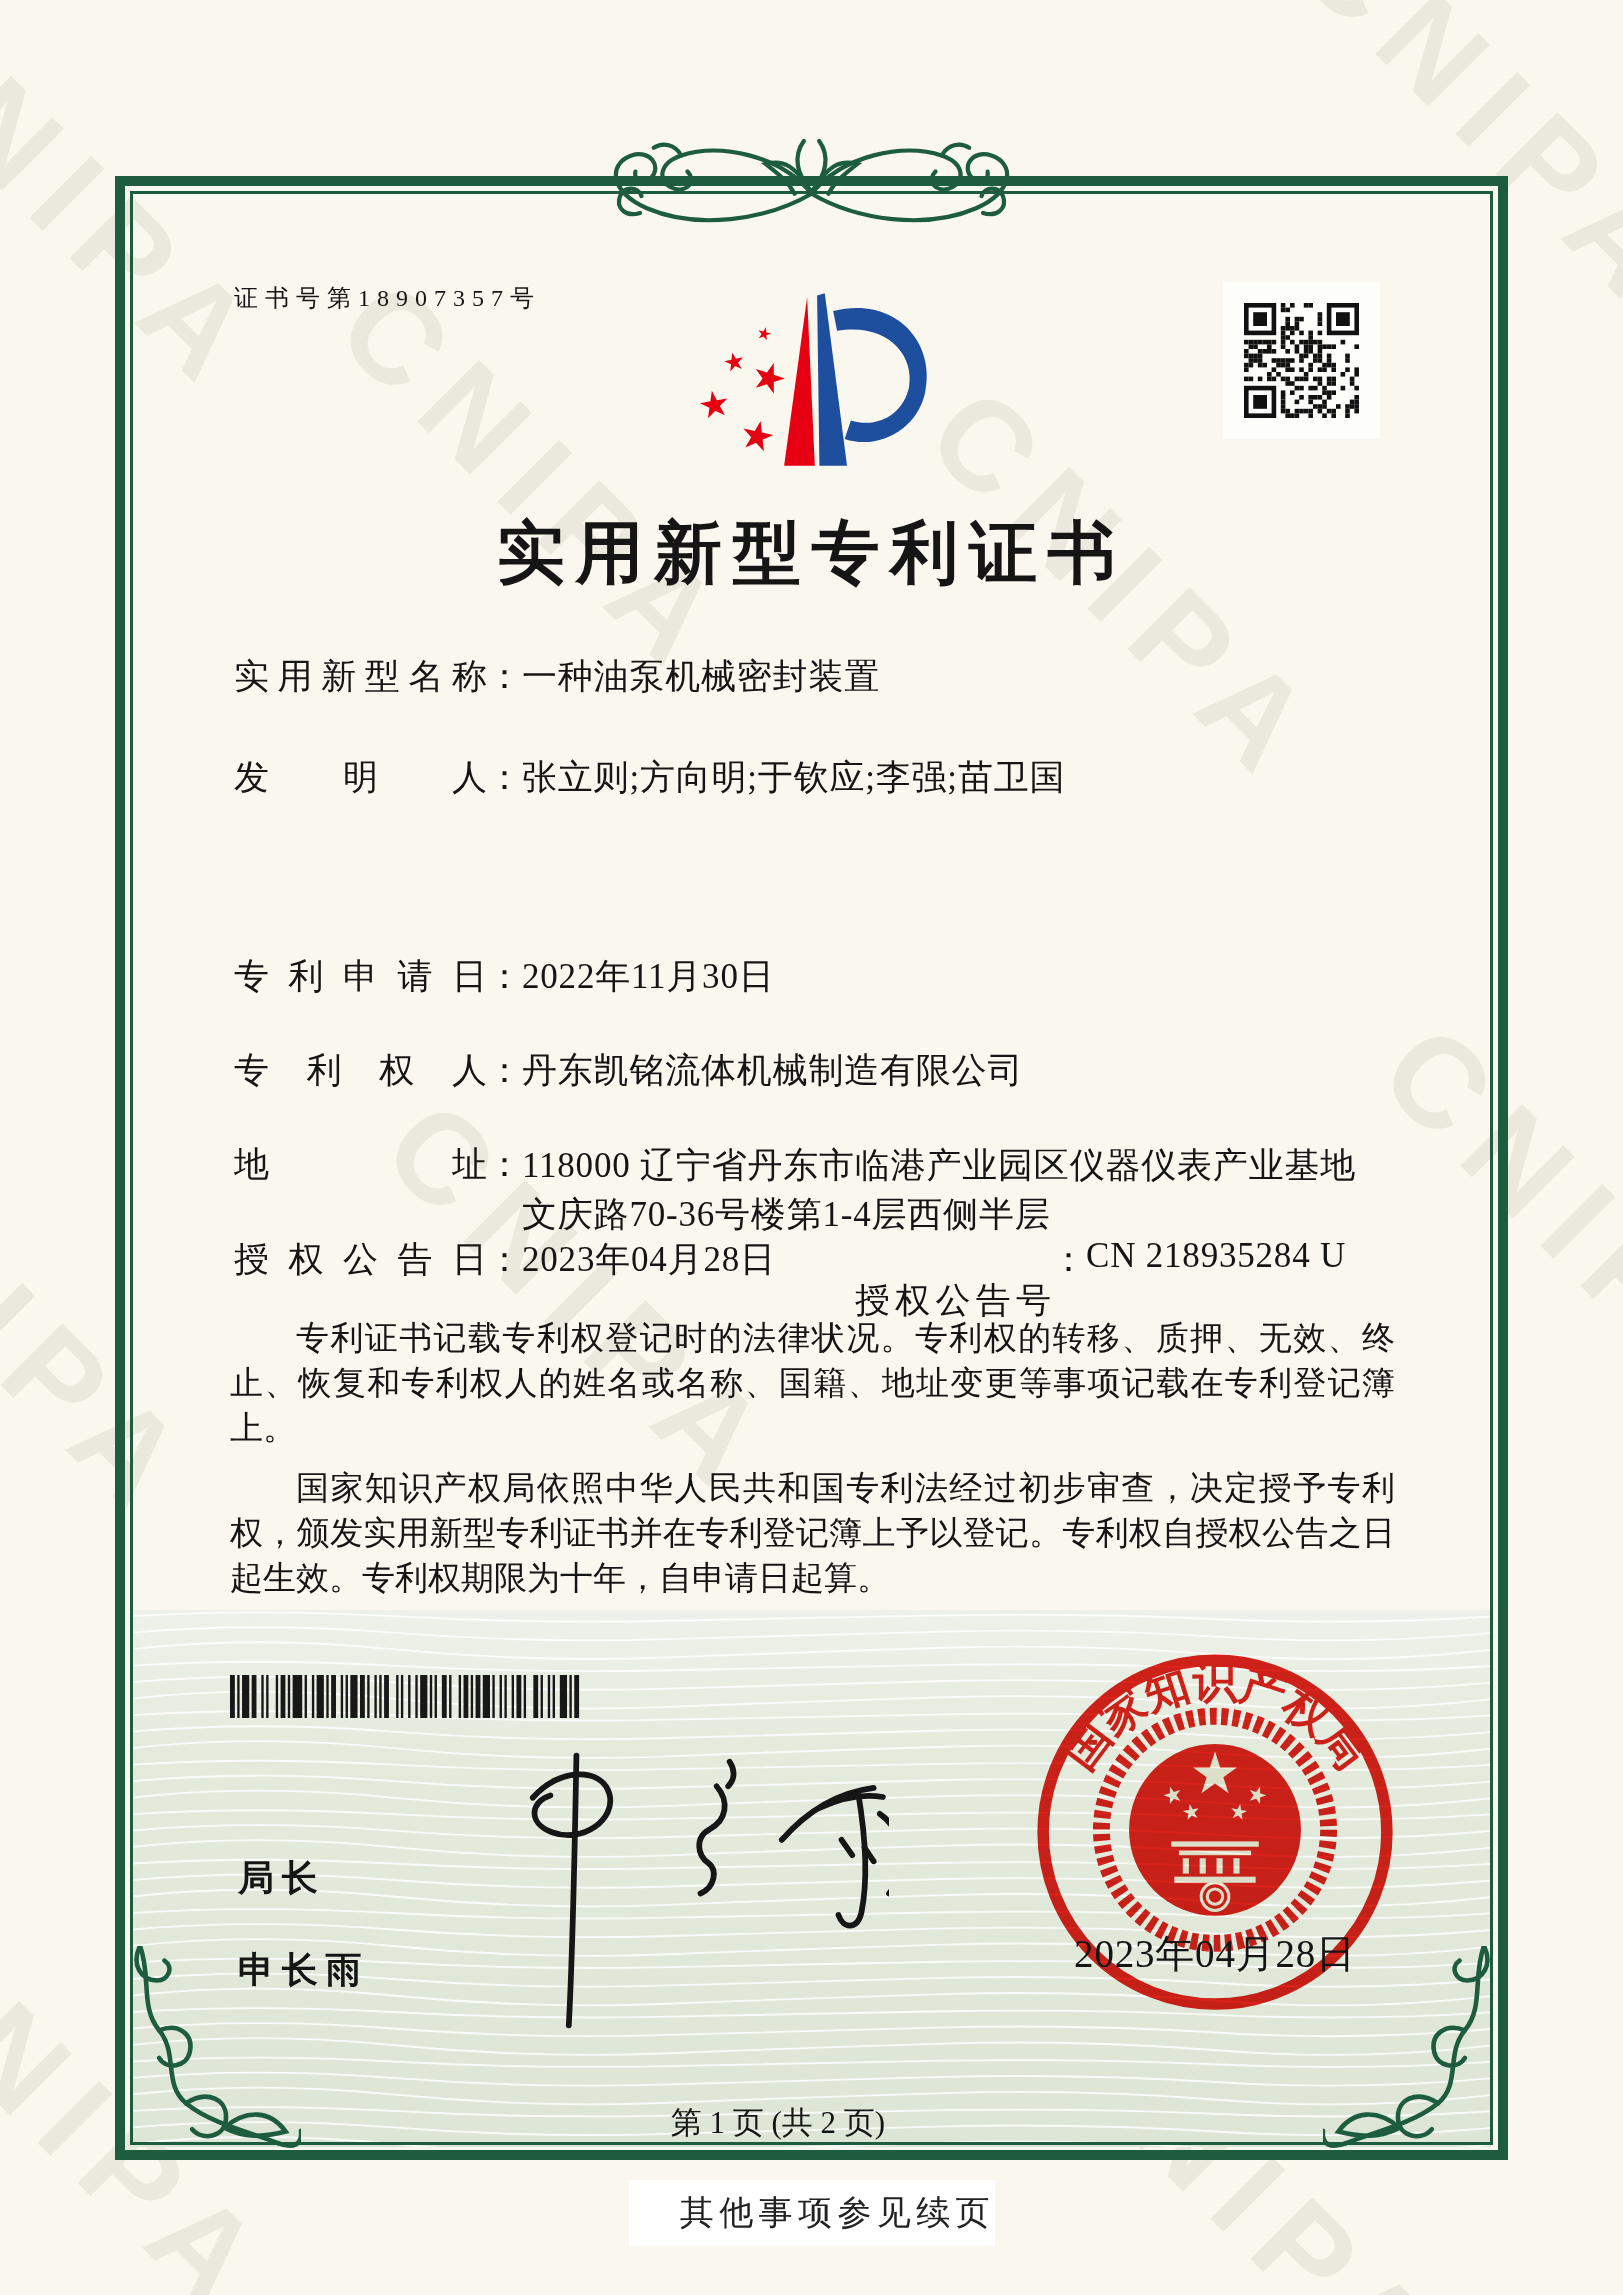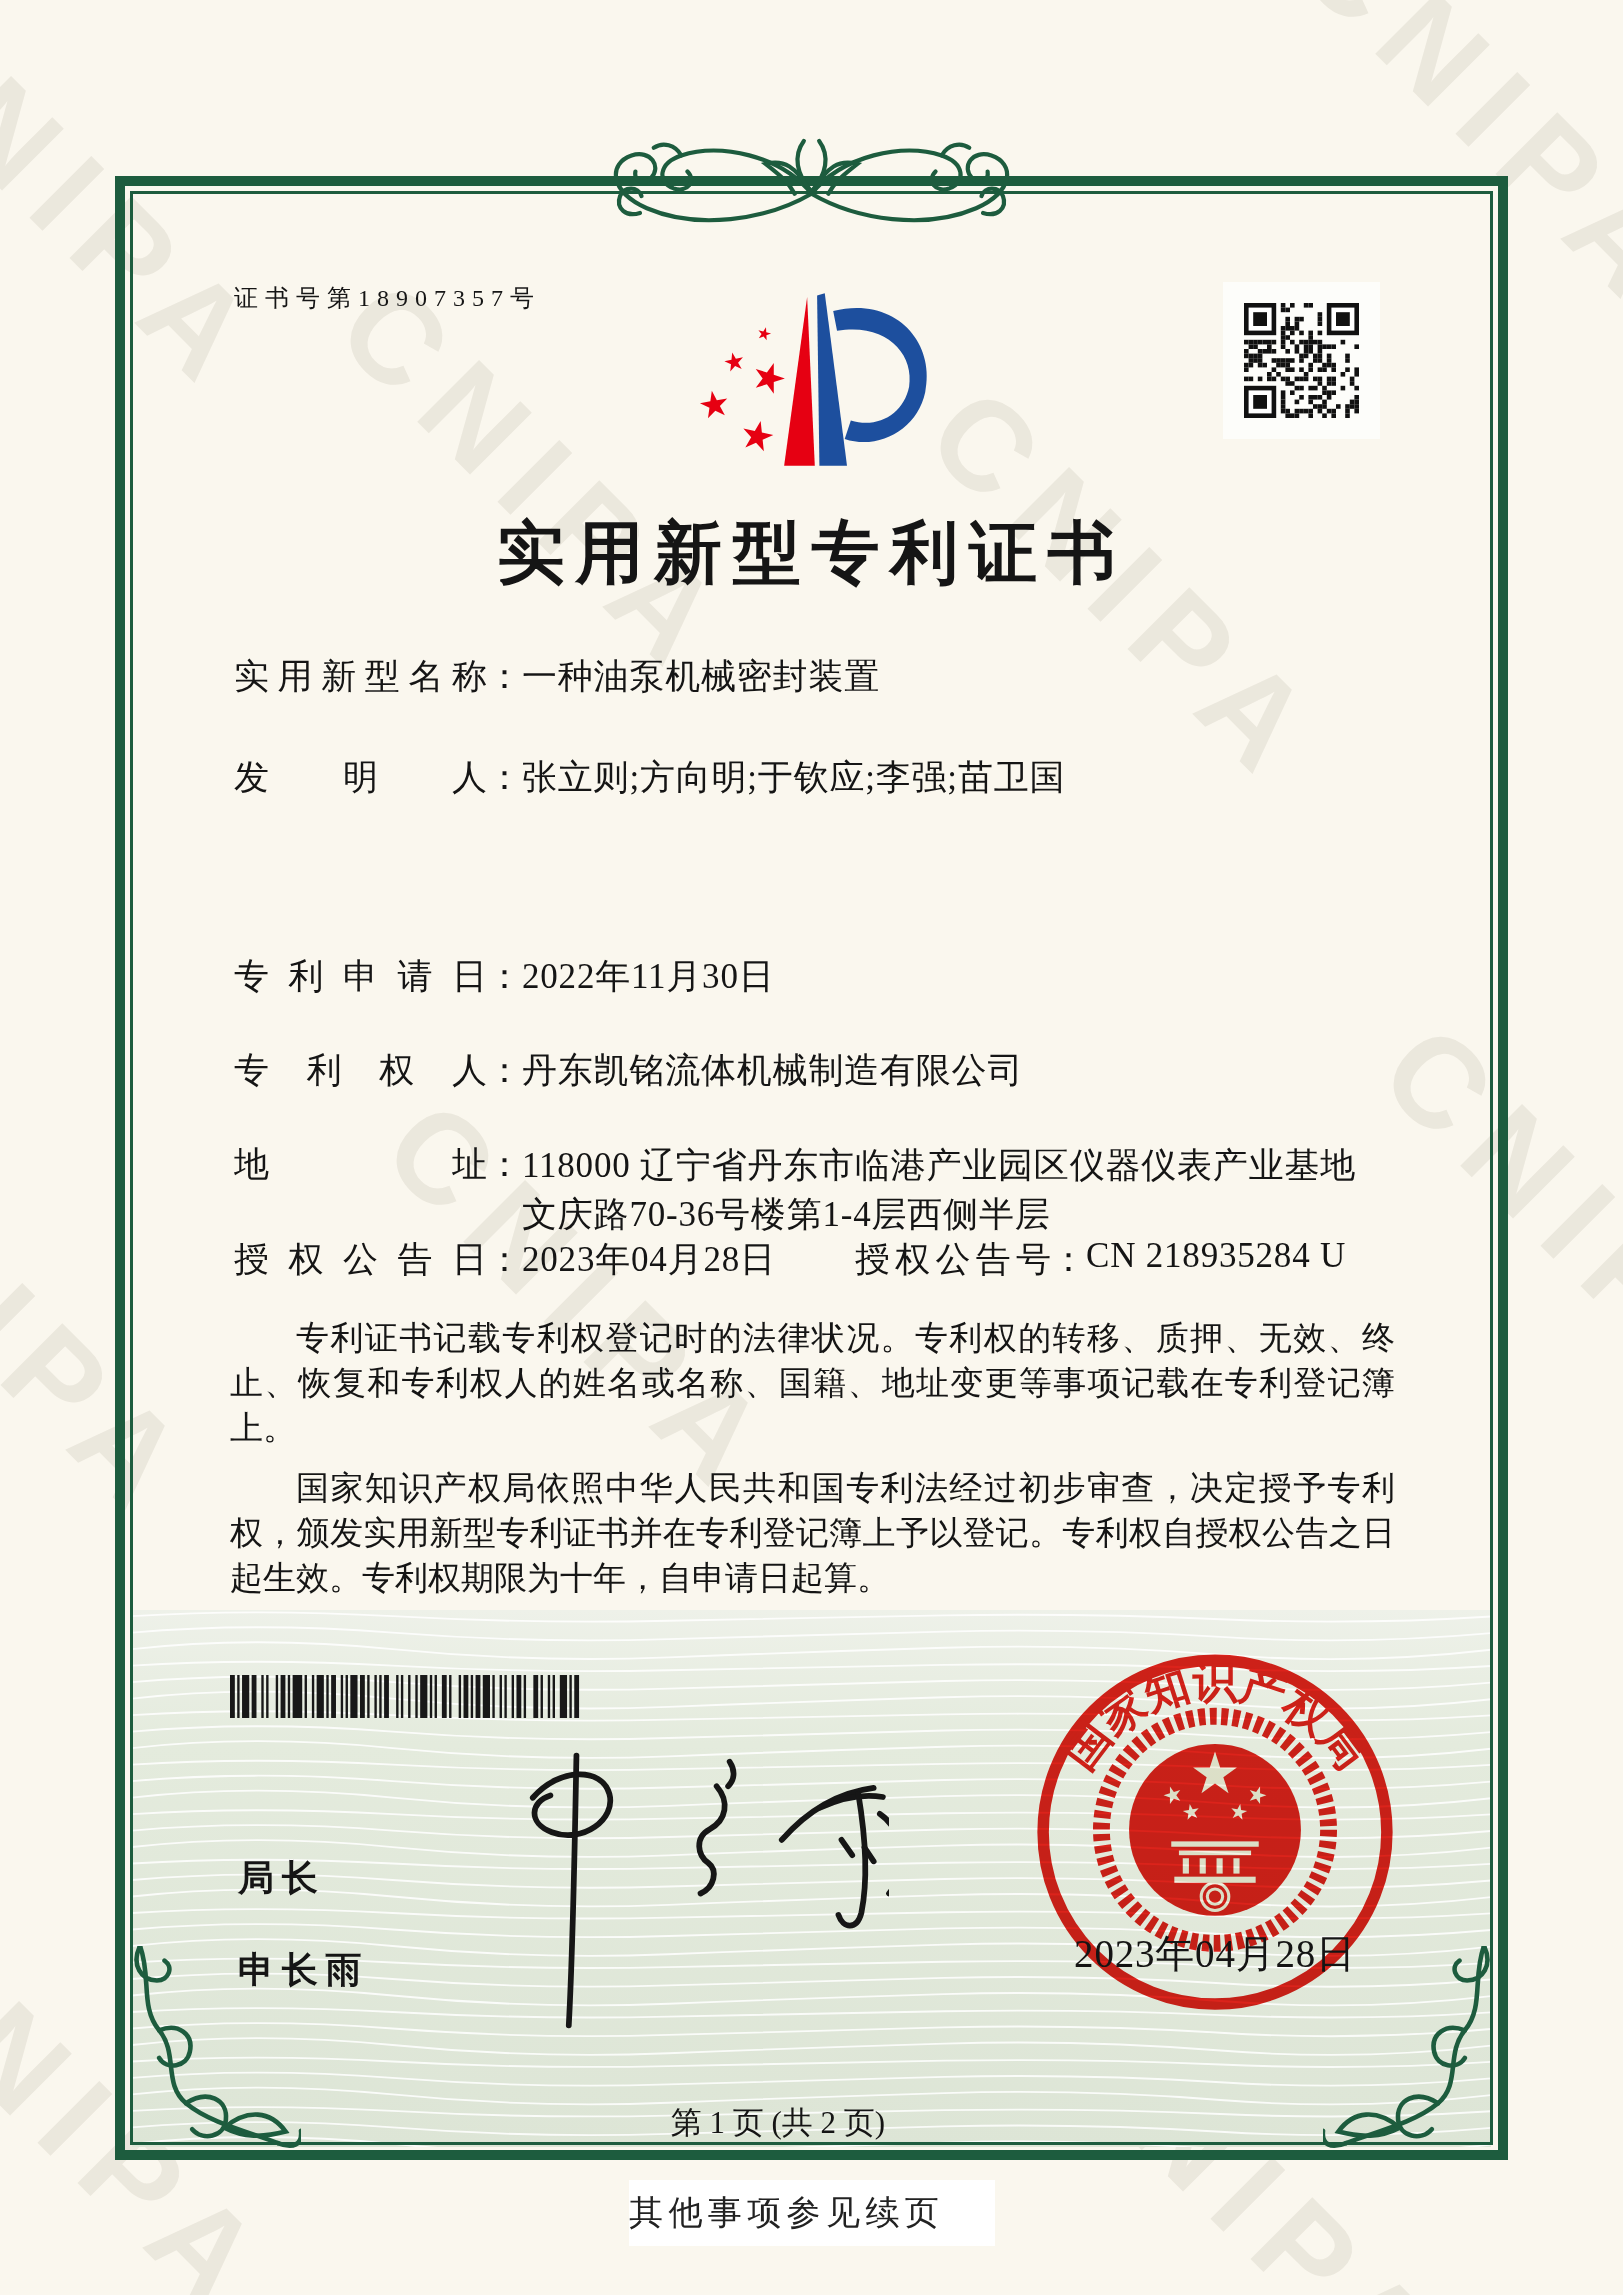--- a/index.html
+++ b/index.html
@@ -19,42 +19,42 @@
   
   .cert-no{position:absolute;left:234px;top:282px;font-size:24px;letter-spacing:7px;z-index:4;}
   .logo{position:absolute;left:686px;top:280px;z-index:4;}
   .qr-box{position:absolute;left:1223px;top:282px;width:157px;height:157px;background:#fdfdfa;z-index:4;
           display:flex;align-items:center;justify-content:center;}
   .title{position:absolute;left:0;top:508px;width:1623px;text-align:center;font-size:68px;
          font-weight:bold;letter-spacing:10.7px;z-index:4;}
   
   .row{position:absolute;left:234px;width:1196px;font-size:35px;z-index:4;white-space:nowrap;}
   .flabel{display:inline-block;width:253px;text-align:justify;text-align-last:justify;vertical-align:top;}
-  .flabel.short{width:196px;}
+  .flabel.short{width:196px;margin-top:41px;}
   .colon{vertical-align:top;}
   .fvalue{vertical-align:top;letter-spacing:0.8px;}
   .addr{display:inline-block;white-space:normal;width:866px;line-height:49px;}
   .grant-no-group{position:absolute;left:621px;top:0;white-space:nowrap;}
   
   .body-text{position:absolute;left:230px;top:1316px;width:1165px;font-size:33px;line-height:45px;
              text-align:justify;z-index:4;}
   .body-text p{margin:0 0 14.6px 0;text-indent:66px;}
   
   .barcode{position:absolute;left:230px;top:1675px;z-index:4;}
   .director-label{position:absolute;left:238px;top:1854px;font-family:"Liberation Sans","DejaVu Sans",sans-serif;
                   font-weight:bold;font-size:36px;letter-spacing:7.7px;z-index:4;}
   .director-name{position:absolute;left:238px;top:1946px;font-family:"Liberation Sans","DejaVu Sans",sans-serif;
                  font-weight:bold;font-size:36px;letter-spacing:7.7px;z-index:4;}
   .signature{position:absolute;left:460px;top:1740px;z-index:5;}
   .seal{position:absolute;left:1027px;top:1648px;width:376px;height:376px;z-index:5;mix-blend-mode:multiply;}
   .seal-date{position:absolute;left:1027px;top:1927px;width:376px;text-align:center;font-size:39px;
              color:#141414;z-index:6;letter-spacing:0.8px;}
   .page-footer{position:absolute;left:0;top:2102px;width:1556px;text-align:center;font-size:31px;z-index:4;}
   .cont-box{position:absolute;left:629px;top:2180px;width:366px;height:66px;background:#ffffff;z-index:4;
-            display:flex;align-items:center;justify-content:flex-start;}
+            display:flex;align-items:center;justify-content:flex-end;}
   .cont-text{font-size:34px;letter-spacing:5.4px;color:#222;}
 </style>
 </head>
 <body>
 
 <div class="page">
 
   <div class="wm" style="left:-54px;top:-31px">CNIPA</div>
   <div class="wm" style="left:1372px;top:-115px">CNIPA</div>
   <div class="wm" style="left:414px;top:253px">CNIPA</div>

